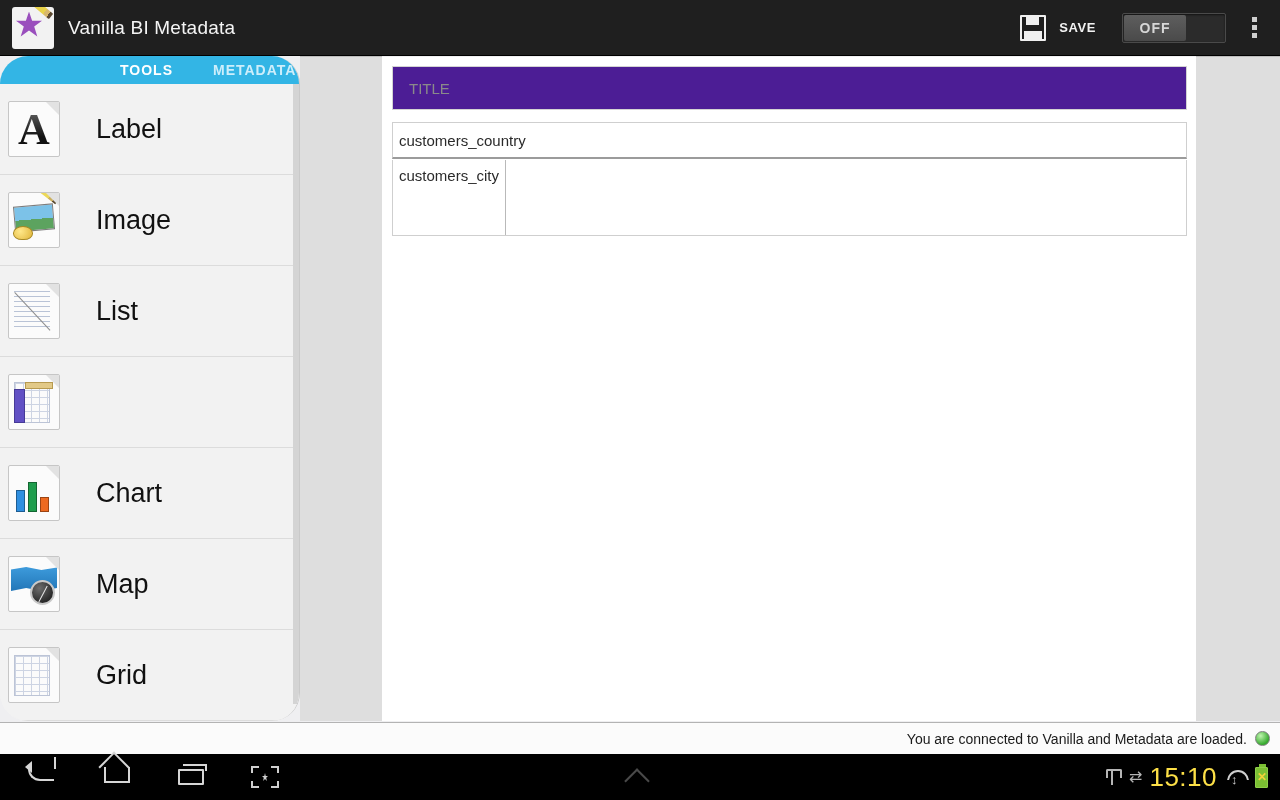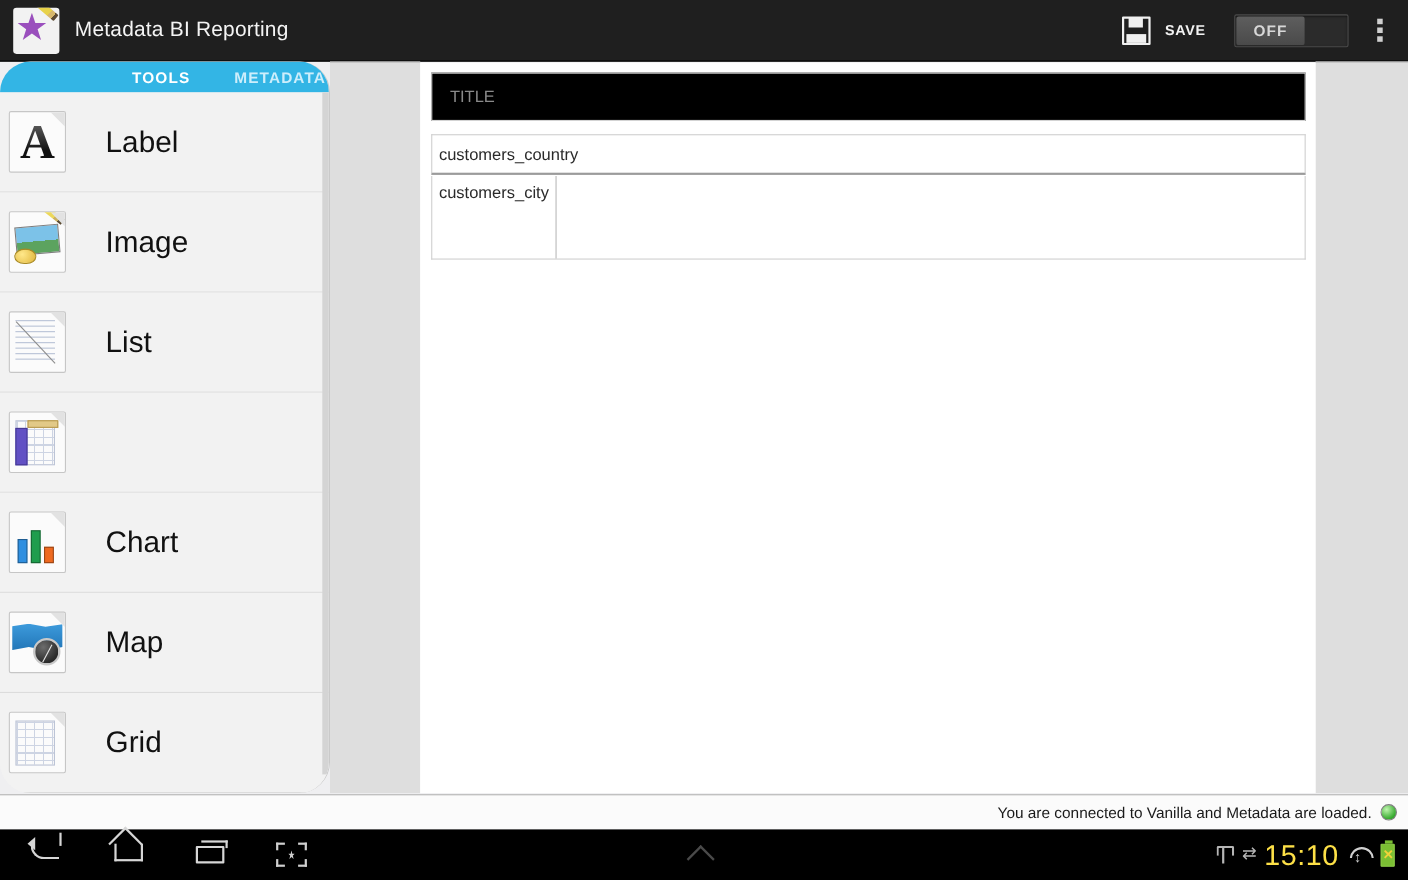--- a/index.html
+++ b/index.html
@@ -186,21 +186,21 @@
   .gutter-right {
     position: absolute; left: 1196px; top: 56px; width: 84px; height: 665px;
     background: #dedede; border-top: 1px solid #bdbdbd;
   }
   .canvas {
     position: absolute; left: 382px; top: 57px; width: 814px; height: 664px;
     background: #ffffff;
   }
   .band-title {
     position: absolute; left: 10px; top: 9px; width: 795px; height: 44px;
-    border: 1px solid #d3d3d3; background: #000000;
+    border: 1px solid #d3d3d3; background: #4c1d95;
     display: flex; align-items: center; padding-left: 16px;
     font-size: 15px; color: #8a8a8a;
   }
   .band-group {
     position: absolute; left: 10px; top: 65px; width: 795px; height: 37px;
     border: 1px solid #cfcfcf; border-bottom: 2px solid #9b9b9b; background: #fff;
     display: flex; align-items: center; padding-left: 6px;
     font-size: 15px; color: #2a2a2a;
   }
   .band-detail {
@@ -328,21 +328,21 @@
 </head>
 <body>
 
 <div class="screen">
 
   <div class="actionbar">
     <div class="app-icon">
       <span class="star"></span>
       <span class="pencil"></span>
     </div>
-    <div class="app-title">Metadata BI Reporting</div>
+    <div class="app-title">Vanilla BI Metadata</div>
 
     <div class="ab-right">
       <div class="save-icon">
         <span class="body"></span>
         <span class="shutter"></span>
         <span class="label"></span>
       </div>
       <div class="save-text">SAVE</div>
       <div class="toggle">
         <div class="thumb">OFF</div>

